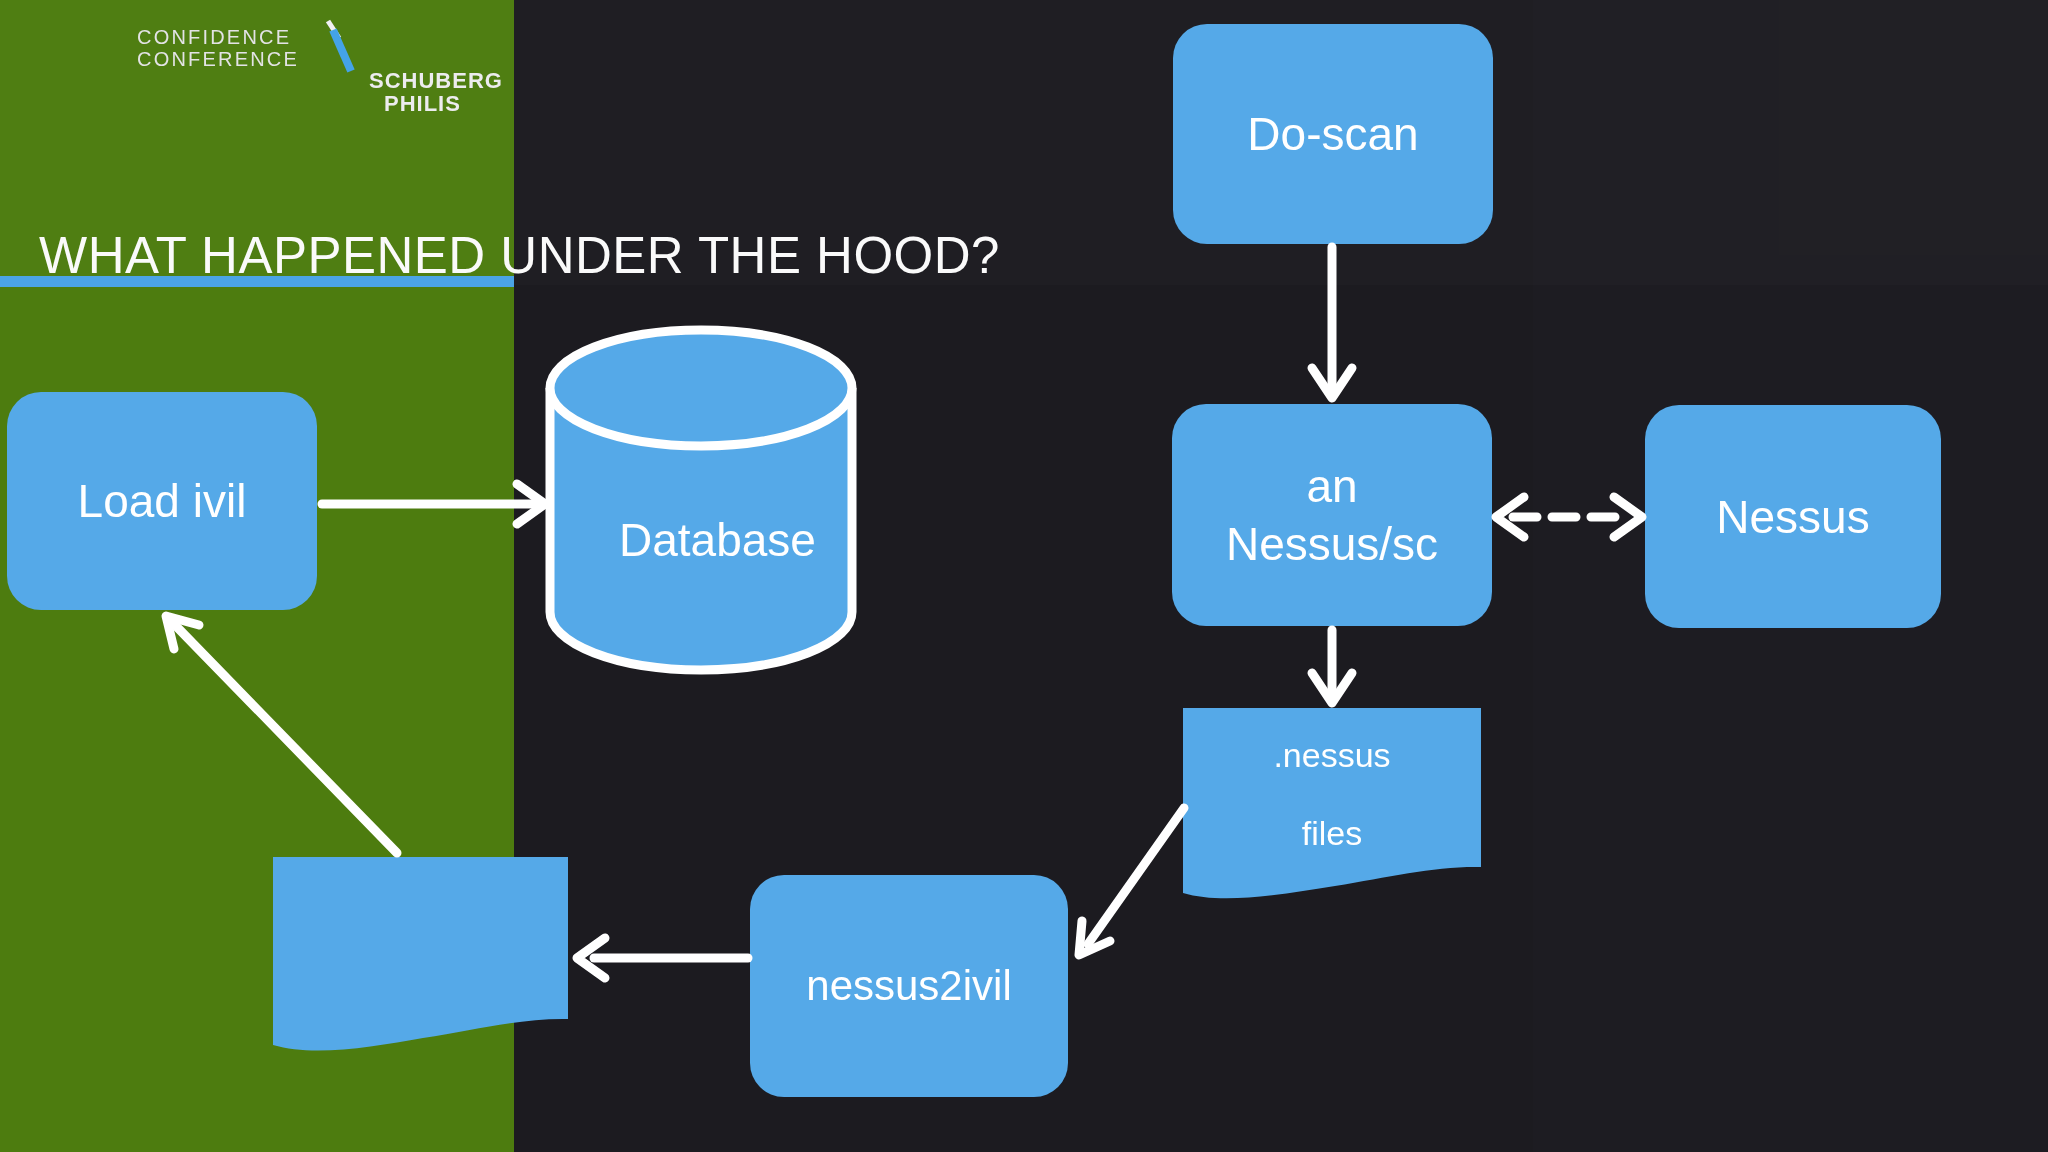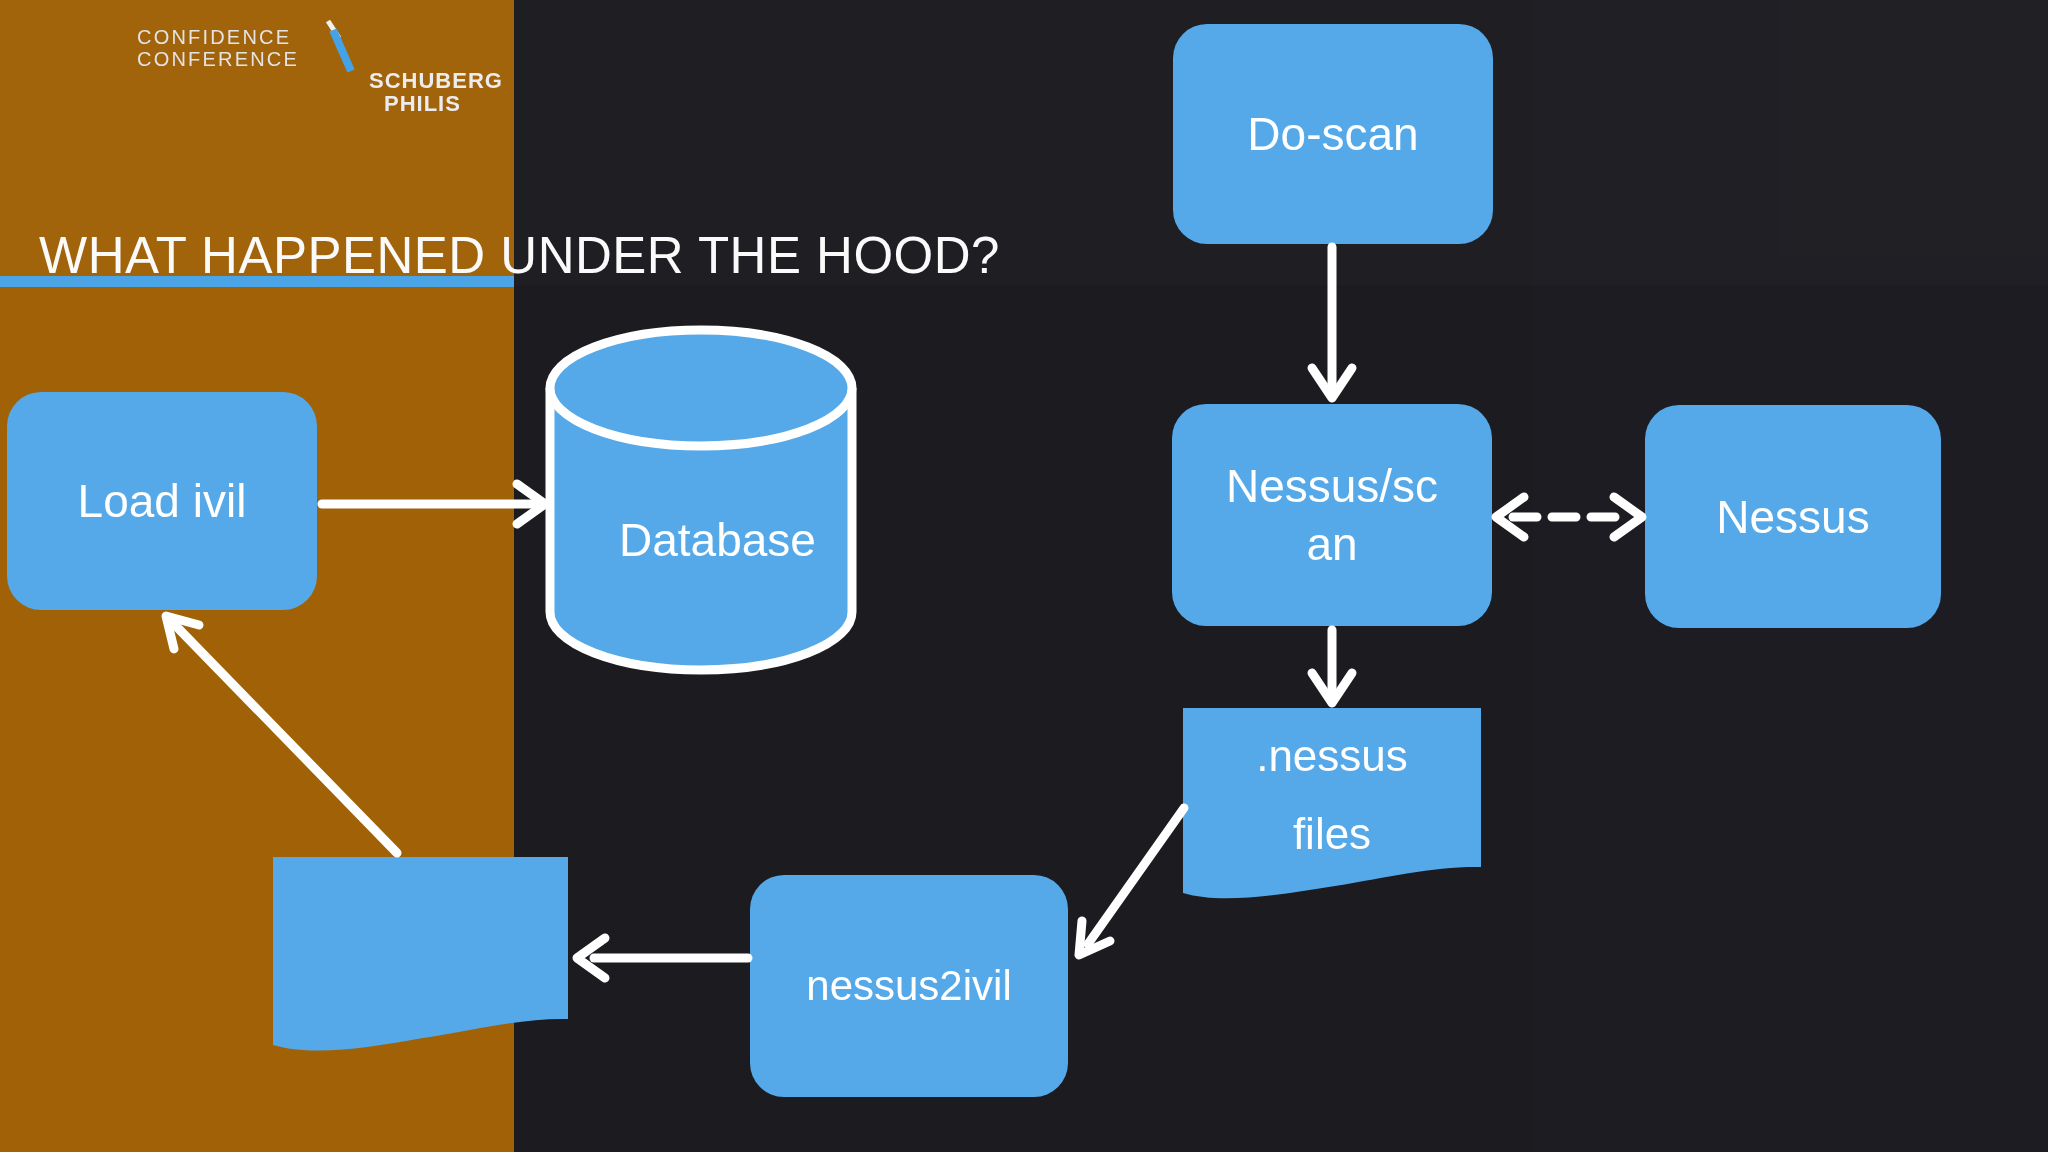--- a/index.html
+++ b/index.html
@@ -1,18 +1,18 @@
 <!DOCTYPE html>
 <html><head>
 <meta charset="utf-8">
 <style>
   html,body{margin:0;padding:0;background:#141318;}
   .stage{
     position:relative;width:2048px;height:1152px;overflow:hidden;
-    background:#a16207;
+    background:#4d7c0f;
     font-family:"Liberation Sans",sans-serif;
     -webkit-font-smoothing:antialiased;
   }
   .panel{position:absolute;top:0;height:1152px;}
   .panel-mid{left:514px;width:1019px;background:#1c1b20;}
   .panel-right{left:1533px;width:515px;background:#1d1c22;}
   .band-top{position:absolute;left:0;top:0;width:2048px;height:285px;background:rgba(255,255,255,0.015);}
 
   
   .conference{
@@ -47,21 +47,21 @@
 
   #n-do-scan      {left:1173px;top:24px; width:320px;height:220px;}
   #n-nessus-scan  {left:1172px;top:404px;width:320px;height:222px;}
   #n-nessus       {left:1645px;top:405px;width:296px;height:223px;}
   #n-nessus-files {left:1183px;top:708px;width:298px;height:196px;}
   #n-nessus2ivil  {left:750px; top:875px;width:318px;height:222px;}
   #n-nessus2ivil .lbl{font-size:42px;}
   #n-ivil-file    {left:273px; top:857px;width:295px;height:200px;}
   #n-load-ivil    {left:7px;   top:392px;width:310px;height:218px;}
   #n-database     {left:545px; top:325px;width:312px;height:352px;padding-left:33px;}
-  #n-nessus-files .doc-label{font-size:44px;line-height:57px;gap:21px;}
+  #n-nessus-files .doc-label{font-size:34px;line-height:57px;gap:21px;}
   #n-ivil-file .doc-label{font-size:46px;}
   #n-database .cyl-label{font-size:46px;}
 
   .arrows{position:absolute;left:0;top:0;z-index:5;pointer-events:none;}
   .nodes-layer{position:absolute;left:0;top:0;z-index:3;}
 </style>
 </head>
 <body>
 
 <div class="stage">
@@ -87,22 +87,22 @@
   <div class="title-bar"></div>
 
   <div class="nodes-layer">
 
     <div class="node rounded" id="n-do-scan">
       <div class="lbl">Do-scan</div>
     </div>
 
     <div class="node rounded" id="n-nessus-scan">
       <div class="lbl">
+        <span>an</span>
         <span>Nessus/sc</span>
-        <span>an</span>
       </div>
     </div>
 
     <div class="node rounded" id="n-nessus">
       <div class="lbl">Nessus</div>
     </div>
 
     <div class="node docshape" id="n-nessus-files">
       <svg width="298" height="196" viewBox="0 0 298 196">
         <path d="M0 0 H298 V159 C252 158, 207 169, 152 178 C101 186, 40 197, 0 185 Z" fill="#55a9e8"></path>

